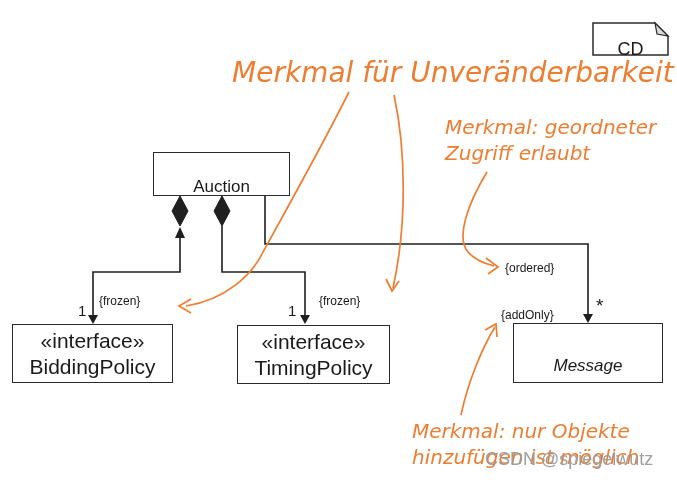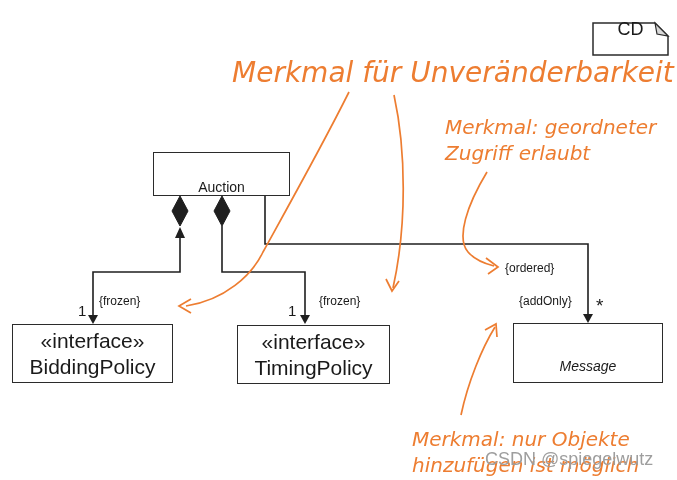--- a/index.html
+++ b/index.html
@@ -33,21 +33,21 @@
     box-sizing: border-box;
     border: 1.6px solid #2b2b2b;
     background: #ffffff;
     display: flex;
     flex-direction: column;
     align-items: center;
     justify-content: center;
     color: #1a1a1a;
     text-align: center;
   }
-  .uml-box .cls-name { font-size: 14px; margin-top: 25px; }
+  .uml-box .cls-name { font-size: 17px; margin-top: 25px; }
   .uml-box .stereo, .uml-box .iface-name { font-size: 21px; line-height: 26px; }
   .italic { font-style: italic; }
 
   .edge-label {
     position: absolute;
     color: #1a1a1a;
     font-size: 12px;
     white-space: nowrap;
   }
   .mult { font-size: 15px; }
@@ -59,21 +59,21 @@
     font-family: "DejaVu Sans", sans-serif;
     font-style: italic;
     font-size: 20px;
     line-height: 26px;
     white-space: nowrap;
   }
   .annotation.big { font-size: 28px; }
 
   .frame-label {
     position: absolute;
-    left: 593px; top: 13px;
+    left: 593px; top: 33px;
     width: 75px; height: 32px;
     display: flex; align-items: center; justify-content: center;
     font-size: 18px; color: #1a1a1a;
   }
 
   .watermark {
     position: absolute;
     left: 477px; top: 449px;
     font-size: 18px;
     color: var(--color-watermark, #9e9e9e);
@@ -119,21 +119,21 @@
 
   <div class="frame-label">CD</div>
 
   <div class="annotation big" style="left:232px; top:60px;">Merkmal für Unveränderbarkeit</div>
 
   <div class="annotation" style="left:445px; top:114px;">
     <div>Merkmal: geordneter</div>
     <div>Zugriff erlaubt</div>
   </div>
 
-  <div class="annotation" style="left:412px; top:418px;margin-top:8px;">
+  <div class="annotation" style="left:412px; top:418px;">
     <div>Merkmal: nur Objekte</div>
     <div>hinzufügen ist möglich</div>
   </div>
 
   <div class="uml-box" style="left:153px; top:152px; width:137px; height:44px;">
     <div class="cls-name">Auction</div>
   </div>
 
   <div class="uml-box" style="left:12px; top:324px; width:161px; height:59px;">
     <div class="stereo">«interface»</div>
@@ -149,18 +149,18 @@
     <div class="cls-name italic">Message</div>
   </div>
 
   <div class="edge-label mult" style="left:78px; top:302px;">1</div>
   <div class="edge-label" style="left:99px; top:294px;">{frozen}</div>
 
   <div class="edge-label mult" style="left:288px; top:302px;">1</div>
   <div class="edge-label" style="left:319px; top:294px;">{frozen}</div>
 
   <div class="edge-label" style="left:505px; top:261px;">{ordered}</div>
-  <div class="edge-label" style="left:501px; top:294px;margin-left:18px;">{addOnly}</div>
+  <div class="edge-label" style="left:501px; top:308px;">{addOnly}</div>
   <div class="edge-label star" style="left:596px; top:295px;">*</div>
 
   <div class="watermark">CSDN @spiegelwutz</div>
 
 </div>
 
 </body></html>

